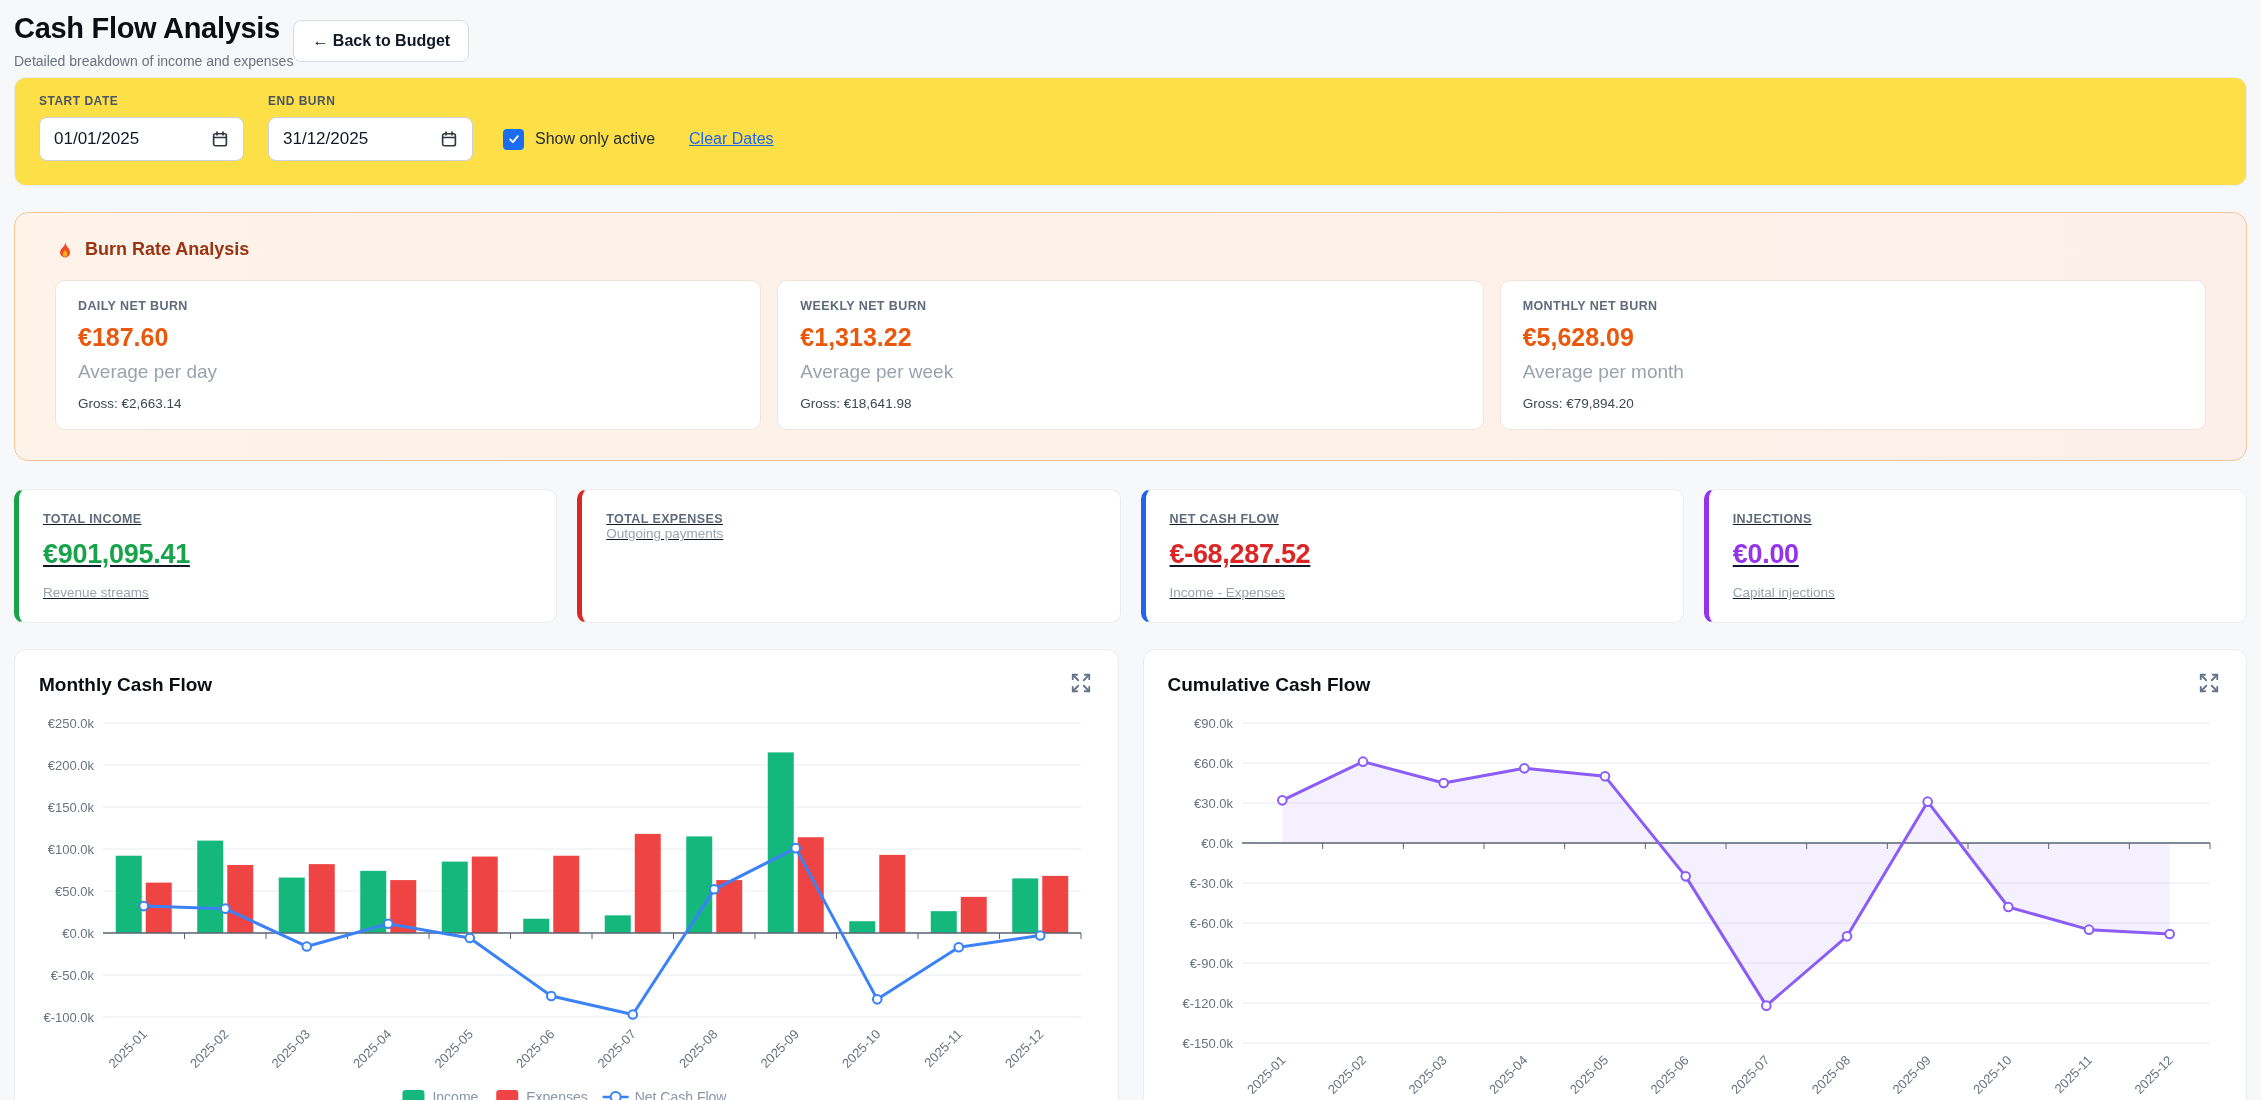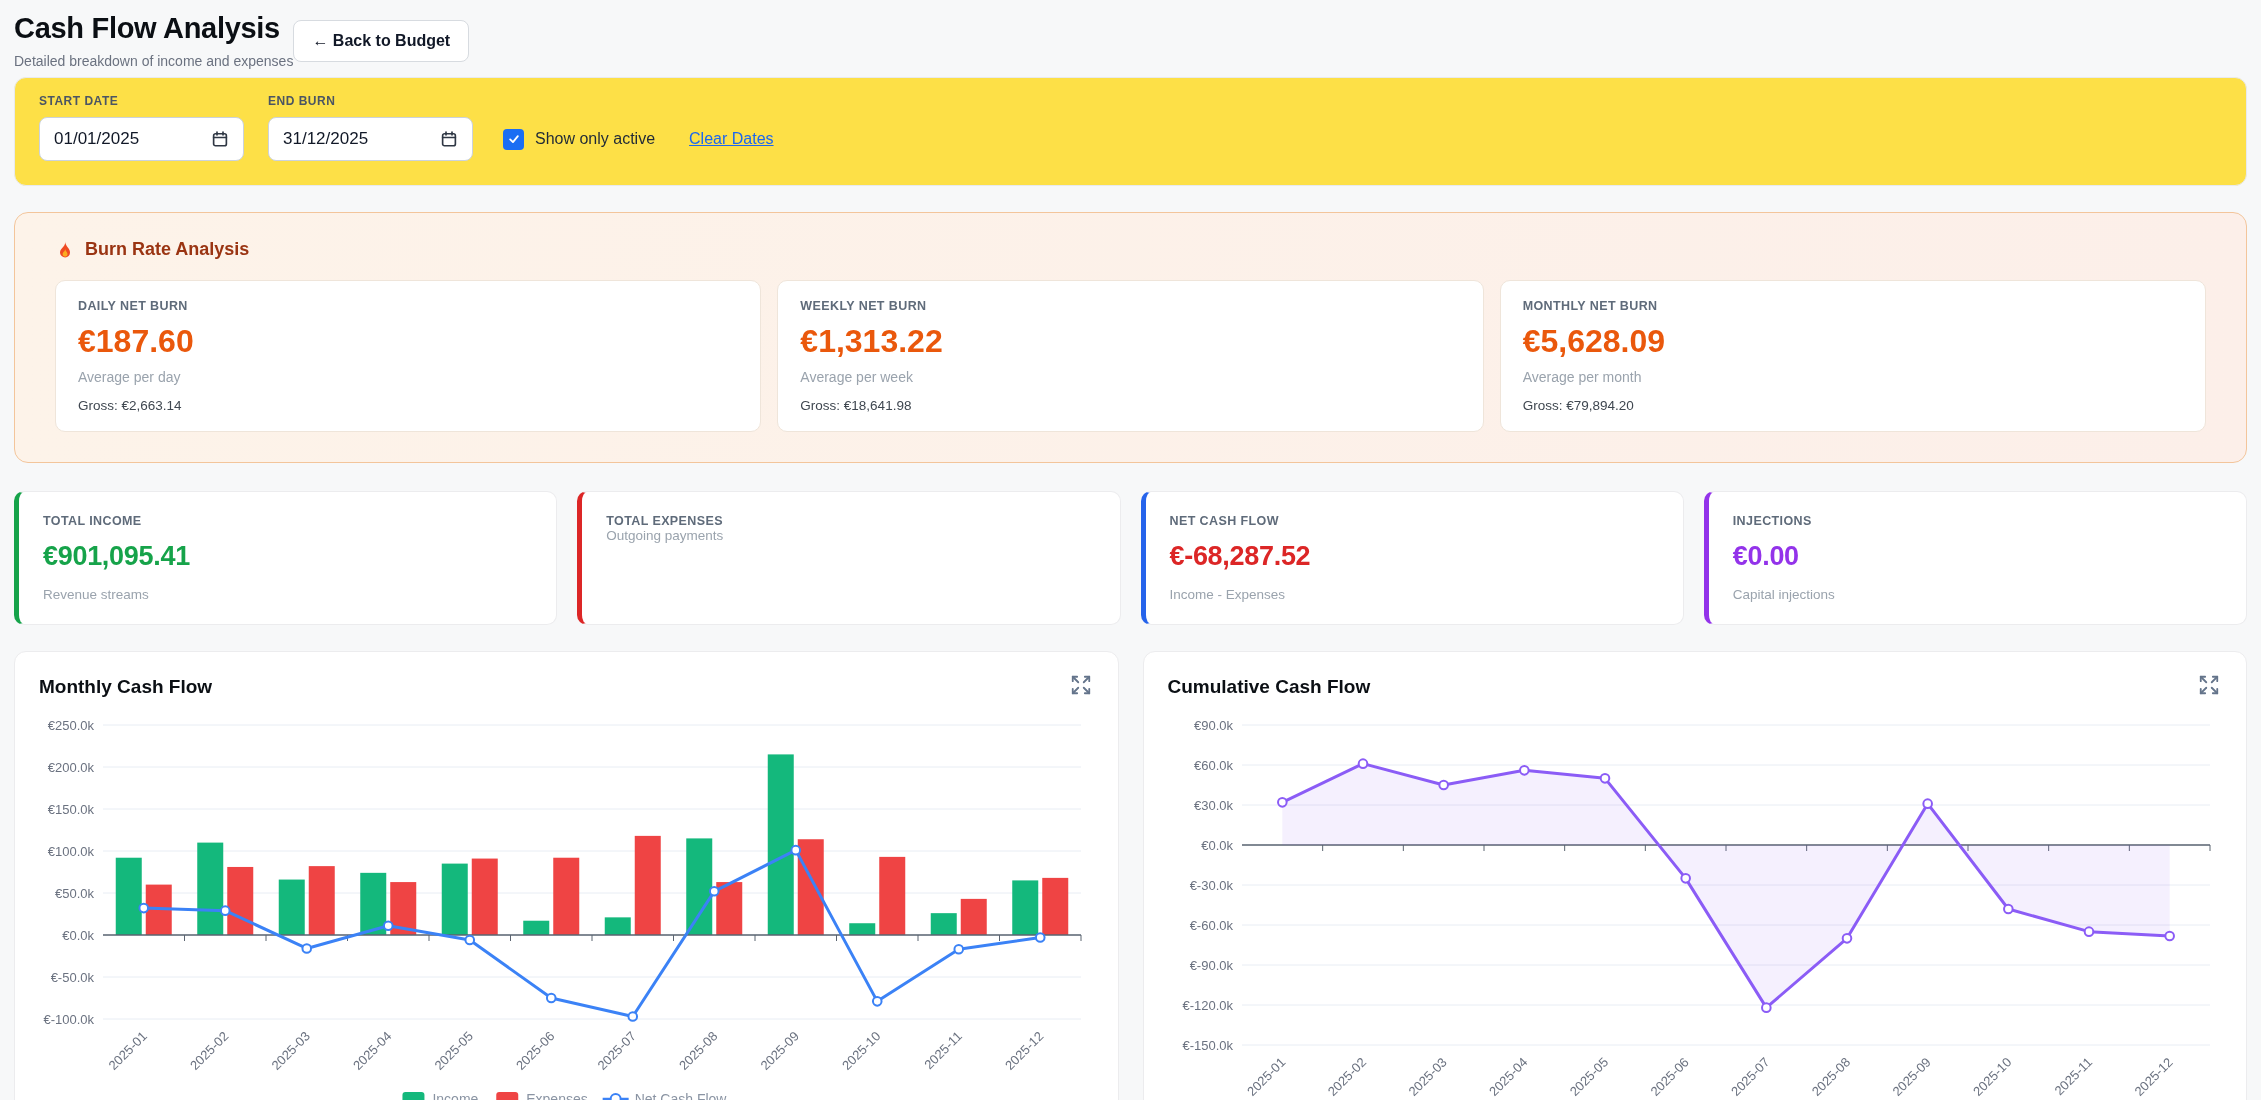--- a/index.html
+++ b/index.html
@@ -28,27 +28,27 @@
   .clear-link { font-size:16px; color:#1b66f0; text-decoration:underline; margin-left:10px;
                 height:44px; display:flex; align-items:center; cursor:pointer; }
 
   .burn-section { background:linear-gradient(90deg,#fdf3e9,#fcefe9); border:1px solid #f3c59b;
                   border-radius:14px; padding:26px 40px 30px; margin-bottom:28px; }
   .burn-title-row { display:flex; align-items:center; gap:10px; margin-bottom:20px; }
   .burn-title { font-size:18px; font-weight:700; color:#9a3412; }
   .burn-cards { display:grid; grid-template-columns:1fr 1fr 1fr; gap:16px; }
   .burn-card { background:#fff; border:1px solid #efe5da; border-radius:10px; padding:18px 22px; }
   .card-label { font-size:12.5px; font-weight:700; color:#5f6b7a; letter-spacing:.4px; }
-  .burn-value { font-size:32px; font-weight:700; color:#ea580c; margin:10px 0 9px; }
-  .burn-caption { font-size:14px; color:#9aa3ad; margin-bottom:13px; }
+  .burn-value { font-size:25px; font-weight:700; color:#ea580c; margin:10px 0 9px; }
+  .burn-caption { font-size:19px; color:#9aa3ad; margin-bottom:13px; }
   .burn-gross { font-size:13.5px; color:#3f4750; }
 
   .summary-row { display:grid; grid-template-columns:repeat(4,1fr); gap:20px; margin-bottom:26px; }
   .summary-card { background:#fff; border:1px solid #ececee; border-left:5px solid #888;
-                  border-radius:10px; padding:22px 24px; }
+                  border-radius:10px; padding:22px 24px;text-decoration:underline; }
   .summary-value { font-size:27px; font-weight:700; margin:13px 0 15px; letter-spacing:-0.3px; }
   .summary-caption { font-size:13.5px; color:#9aa3ad; }
 
   .charts-row { display:grid; grid-template-columns:1fr 1fr; gap:24px; }
   .chart-card { background:#fff; border:1px solid #ececee; border-radius:12px; padding:20px 24px 14px; }
   .chart-head { display:flex; justify-content:space-between; align-items:center; margin-bottom:10px; }
   .chart-title { font-size:19px; font-weight:700; color:#0b0f14; }
   .expand-btn { background:none; border:none; padding:2px; cursor:pointer; color:#64748b; }
   svg text { font-family:"Liberation Sans", sans-serif; }
 </style>

